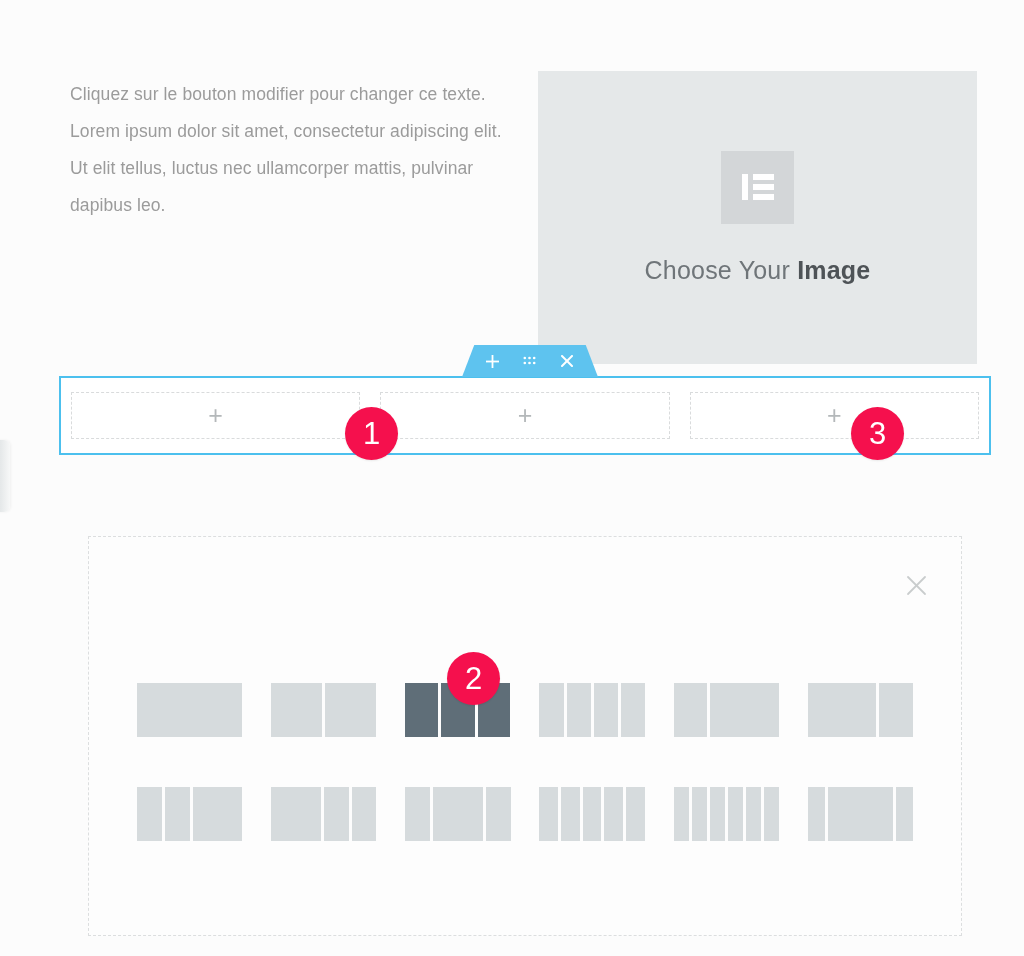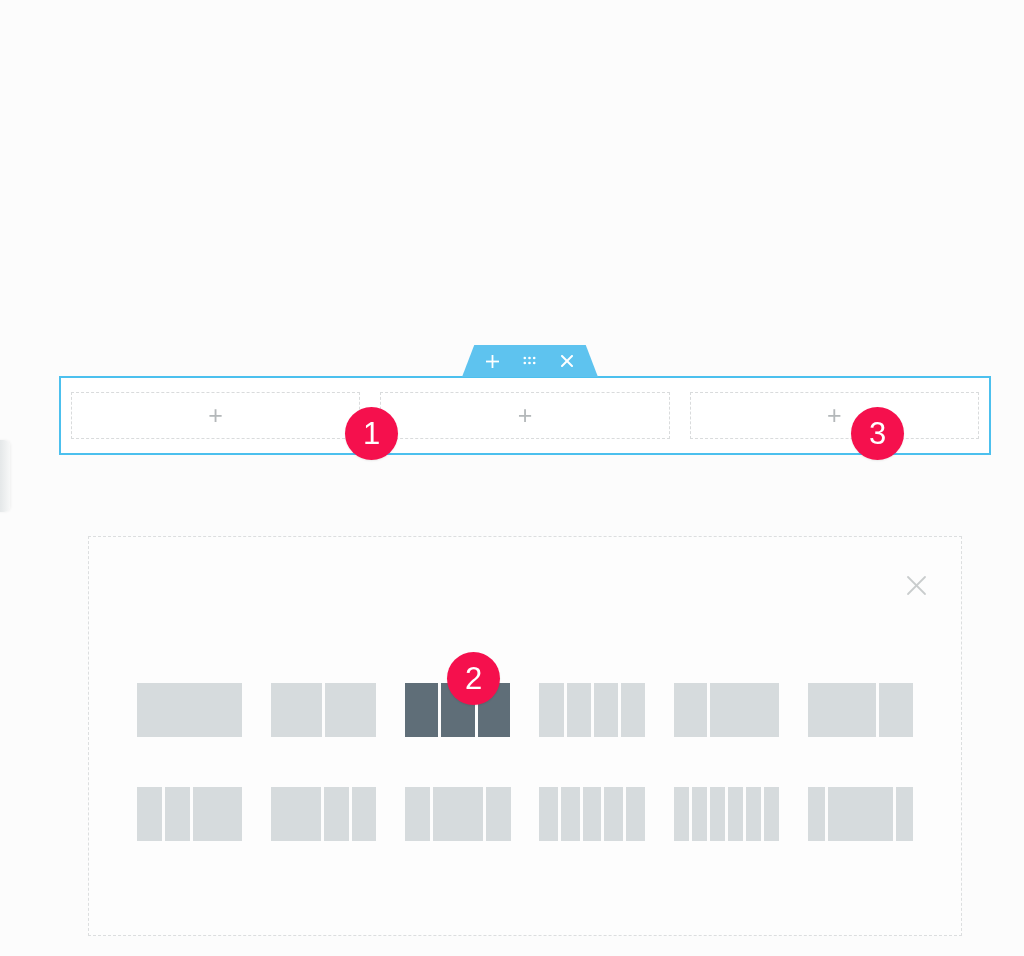--- a/index.html
+++ b/index.html
@@ -218,21 +218,37 @@
 </style>
 </head>
 <body>
 
 <div id="page">
 
   <div class="edge-tab"></div>
 
   <div class="top-row">
 
-
+    <div class="text-col">
+      <p class="body-text">Cliquez sur le bouton modifier pour changer ce texte. Lorem ipsum dolor sit amet, consectetur adipiscing elit. Ut elit tellus, luctus nec ullamcorper mattis, pulvinar dapibus leo.</p>
+    </div>
+
+    <div class="image-col">
+      <div class="img-inner">
+        <div class="elem-icon-box">
+          <svg class="elem-glyph" width="36" height="30" viewBox="0 0 36 30" aria-hidden="true">
+            <rect x="2" y="2" width="6" height="26" fill="#ffffff"></rect>
+            <rect x="13" y="2" width="21" height="6" fill="#ffffff"></rect>
+            <rect x="13" y="12" width="21" height="6" fill="#ffffff"></rect>
+            <rect x="13" y="22" width="21" height="6" fill="#ffffff"></rect>
+          </svg>
+        </div>
+        <div class="choose-label"><span>Choose Your </span><b>Image</b></div>
+      </div>
+    </div>
   </div>
 
   <div class="sec-toolbar">
     <span class="tb-btn">
       <svg width="13" height="13" viewBox="0 0 13 13" aria-hidden="true">
         <rect x="5.6" y="0" width="1.8" height="13" fill="#ffffff"></rect>
         <rect x="0" y="5.6" width="13" height="1.8" fill="#ffffff"></rect>
       </svg>
     </span>
     <span class="tb-btn">

